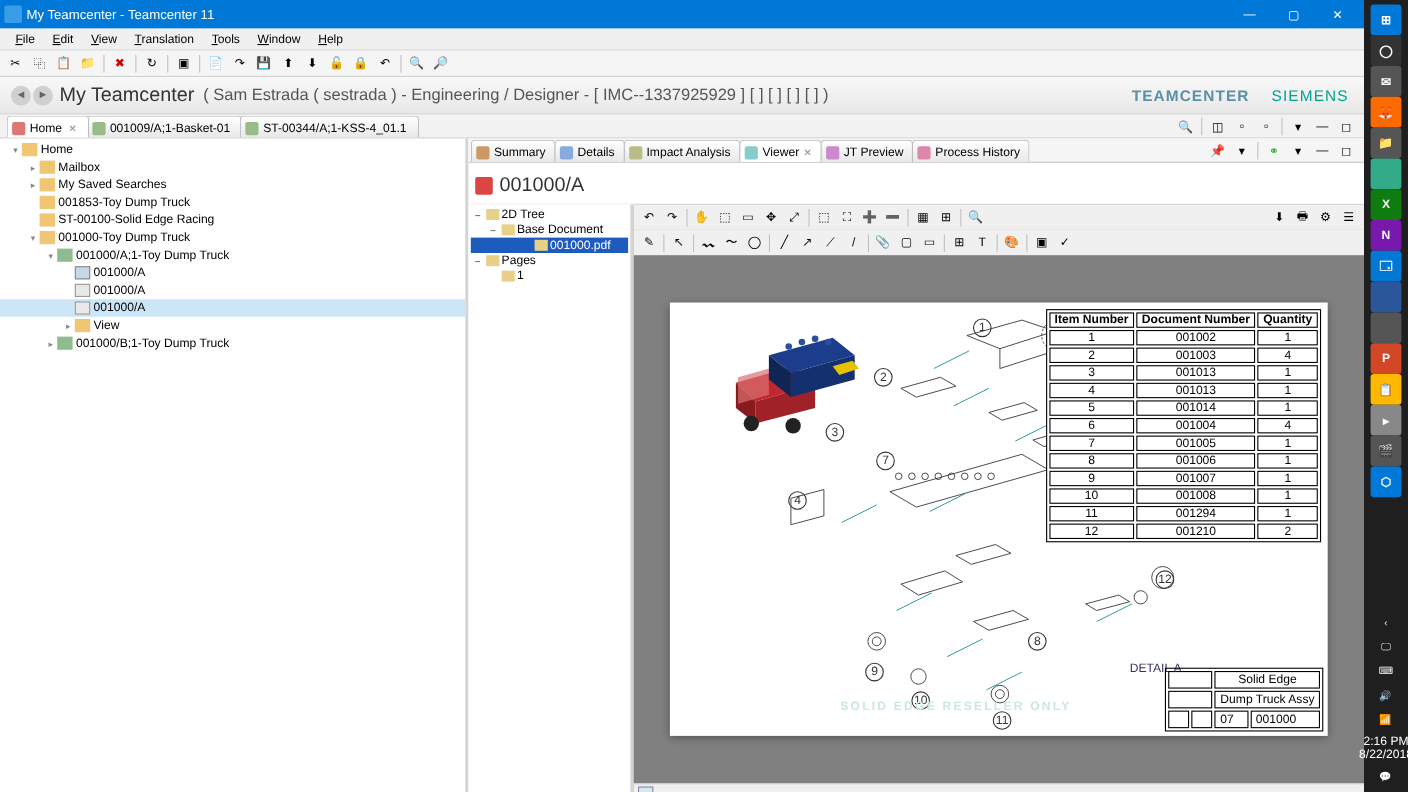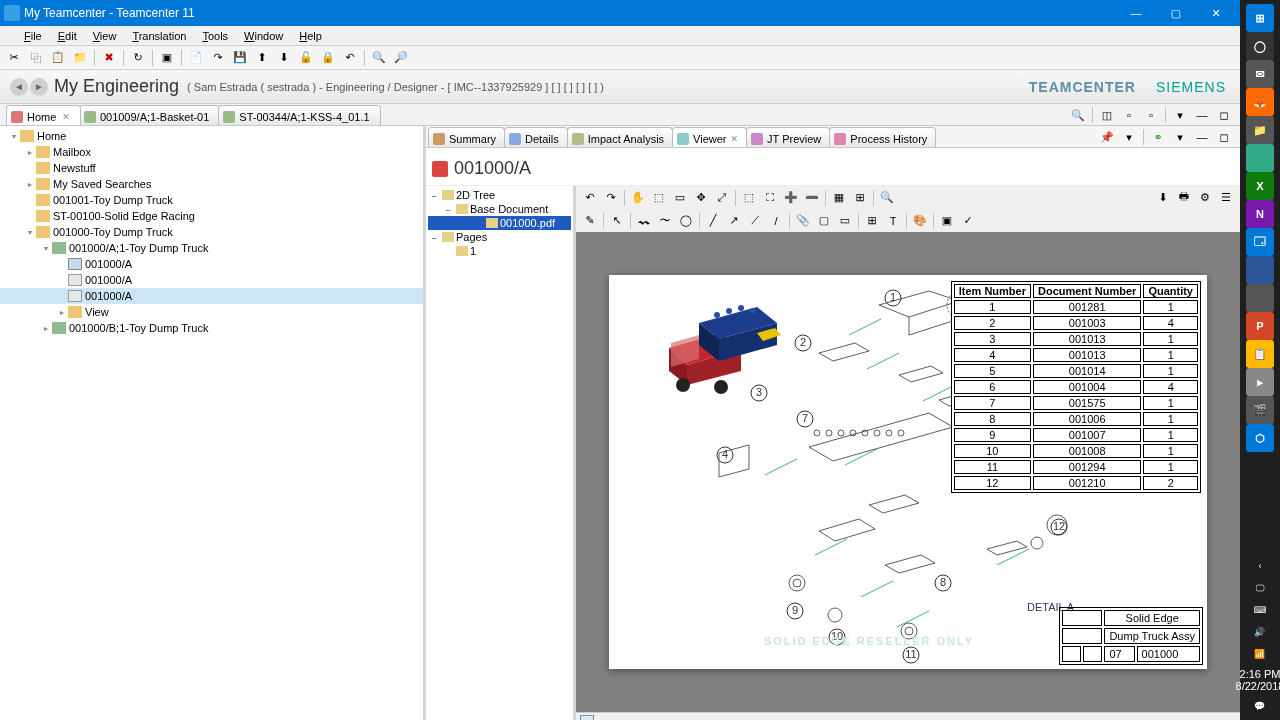--- a/index.html
+++ b/index.html
@@ -4,33 +4,33 @@
 <style>
 *{box-sizing:border-box;margin:0;padding:0;font-family:"Segoe UI",Tahoma,sans-serif;font-size:11px;user-select:none}
 body{background:#fff;width:1280px;height:720px;overflow:hidden;position:relative}
 
 .tb{height:26px;background:#0078d7;color:#fff;display:flex;align-items:center;padding:0 4px}
 .tb .ico{width:16px;height:16px;background:#3a9de8;border-radius:2px;margin-right:4px}
 .tb .ttl{flex:1;font-size:12px}
 .tb .winbtns{display:flex}
 .tb .wb{width:40px;height:26px;display:flex;align-items:center;justify-content:center;color:#fff}
 
-.mb{height:20px;background:#f0f0f0;display:flex;align-items:center;padding-left:16px;border-bottom:1px solid #d0d0d0}
+.mb{height:20px;background:#f0f0f0;display:flex;align-items:center;padding-left:6px;border-bottom:1px solid #d0d0d0}
 .mb span{padding:2px 8px}
 .mb span u{text-decoration:underline}
 
 .toolbar{height:24px;background:#f5f5f5;border-bottom:1px solid #d0d0d0;display:flex;align-items:center;padding:0 4px;gap:2px}
 .tbtn{width:20px;height:20px;display:flex;align-items:center;justify-content:center;border-radius:2px}
 .tsep{width:1px;height:16px;background:#c0c0c0;margin:0 2px}
 
 .titlestrip{height:34px;background:linear-gradient(#f8f8f8,#e8e8e8);display:flex;align-items:center;padding:0 10px;border-bottom:1px solid #ccc;position:relative}
 .titlestrip .navarrows{display:flex;gap:2px;margin-right:6px}
 .titlestrip .narc{width:18px;height:18px;border-radius:50%;background:#d0d0d0;display:flex;align-items:center;justify-content:center;font-size:10px;color:#666}
 .titlestrip .ttl2{font-size:18px;color:#333;font-weight:400}
-.titlestrip .sub{color:#555;margin-left:8px;font-size:11px}
+.titlestrip .sub{color:#555;margin-left:8px;font-size:15px}
 .titlestrip .brands{position:absolute;right:14px;display:flex;gap:20px;align-items:center}
 .titlestrip .brand1{color:#5b8fa8;font-weight:bold;font-size:14px;letter-spacing:1px}
 .titlestrip .brand2{color:#00a38f;font-weight:normal;font-size:14px;letter-spacing:1px}
 
 .tabsrow{height:22px;background:#f2f2f2;border-bottom:1px solid #c8c8c8;display:flex;align-items:flex-end;padding-left:6px}
 .tab{height:20px;padding:2px 10px 0 20px;background:linear-gradient(#fff,#e8e8e8);border:1px solid #bcbcbc;border-bottom:none;border-radius:4px 4px 0 0;margin-right:-2px;position:relative;display:flex;align-items:center}
 .tab .tico{position:absolute;left:4px;width:12px;height:12px;border-radius:2px}
 .tab.active{background:#fff;z-index:2}
 .tab .x{margin-left:6px;font-size:9px;color:#888}
 .tabtools{margin-left:auto;display:flex;gap:2px;padding-right:6px;align-items:center}
@@ -131,21 +131,21 @@
   <div class="tsep"></div>
   <div class="tbtn">🔍</div>
   <div class="tbtn">🔎</div>
 </div>
 
 <div class="titlestrip">
   <div class="navarrows">
     <div class="narc">◄</div>
     <div class="narc">►</div>
   </div>
-  <div class="ttl2">My Engineering</div>
+  <div class="ttl2">My Teamcenter</div>
   <div class="sub">( Sam Estrada ( sestrada ) - Engineering / Designer - [ IMC--1337925929 ] [ ] [ ] [ ] [ ] )</div>
   <div class="brands">
     <div class="brand1">TEAMCENTER</div>
     <div class="brand2">SIEMENS</div>
   </div>
 </div>
 
 <div class="tabsrow" id="navTabs">
   <div class="tab active"><span class="tico" style="background:#d77"></span>Home<span class="x">✕</span></div>
       <div class="tab"><span class="tico" style="background:#9b8"></span>001009/A;1-Basket-01</div>
@@ -170,33 +170,28 @@
             <span class="exp">▾</span>
             <span class="nico fold"></span>
             <span>Home</span>
           </div>
           <div class="tn" style="padding-left: 24px;">
             <span class="exp">▸</span>
             <span class="nico fold"></span>
             <span>Mailbox</span>
           </div>
           <div class="tn" style="padding-left: 24px;">
-            <span class="exp"></span>
-            <span class="nico fold"></span>
-            <span>Newstuff</span>
-          </div>
-          <div class="tn" style="padding-left: 24px;">
             <span class="exp">▸</span>
             <span class="nico fold"></span>
             <span>My Saved Searches</span>
           </div>
           <div class="tn" style="padding-left: 24px;">
             <span class="exp"></span>
             <span class="nico fold"></span>
-            <span>001001-Toy Dump Truck</span>
+            <span>001853-Toy Dump Truck</span>
           </div>
           <div class="tn" style="padding-left: 24px;">
             <span class="exp"></span>
             <span class="nico fold"></span>
             <span>ST-00100-Solid Edge Racing</span>
           </div>
           <div class="tn" style="padding-left: 24px;">
             <span class="exp">▾</span>
             <span class="nico fold"></span>
             <span>001000-Toy Dump Truck</span>
@@ -451,21 +446,21 @@
                   <thead>
                     <tr id="bomHead">
                       <th>Item Number</th>
                       <th>Document Number</th>
                       <th>Quantity</th>
                     </tr>
                   </thead>
                   <tbody id="bomBody">
                     <tr>
                       <td>1</td>
-                      <td>001281</td>
+                      <td>001002</td>
                       <td>1</td>
                     </tr>
                     <tr>
                       <td>2</td>
                       <td>001003</td>
                       <td>4</td>
                     </tr>
                     <tr>
                       <td>3</td>
                       <td>001013</td>
@@ -481,21 +476,21 @@
                       <td>001014</td>
                       <td>1</td>
                     </tr>
                     <tr>
                       <td>6</td>
                       <td>001004</td>
                       <td>4</td>
                     </tr>
                     <tr>
                       <td>7</td>
-                      <td>001575</td>
+                      <td>001005</td>
                       <td>1</td>
                     </tr>
                     <tr>
                       <td>8</td>
                       <td>001006</td>
                       <td>1</td>
                     </tr>
                     <tr>
                       <td>9</td>
                       <td>001007</td>

